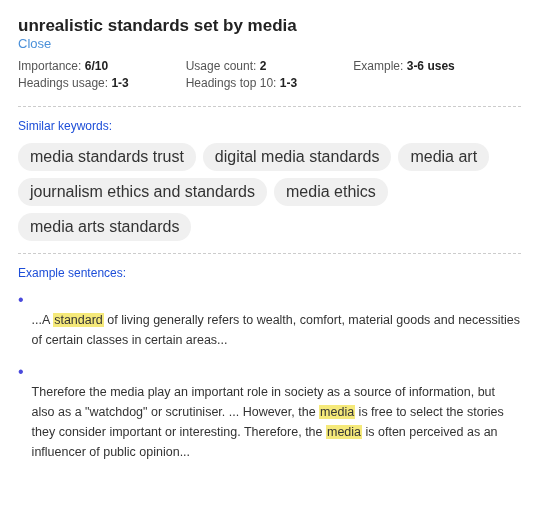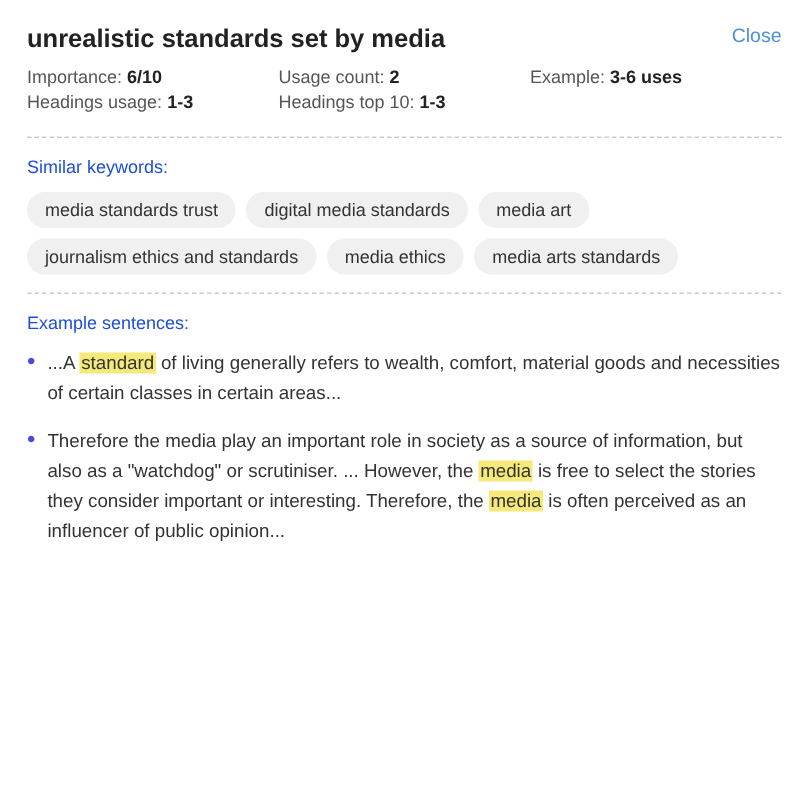--- a/index.html
+++ b/index.html
@@ -16,20 +16,21 @@
       background: #fff;
       padding: 16px 18px;
       position: relative;
     }
 
     .header {
       display: flex;
       justify-content: space-between;
       align-items: flex-start;
       margin-bottom: 8px;
+      flex-direction: column;
     }
 
     .title {
       font-size: 17px;
       font-weight: bold;
       color: #222;
       max-width: 400px;
     }
 
     .close-link {
@@ -73,21 +74,21 @@
       display: flex;
       flex-wrap: wrap;
       gap: 7px;
       margin-bottom: 4px;
     }
 
     .tag {
       background: #f0f0f0;
       border-radius: 14px;
       padding: 5px 12px;
-      font-size: 12px;
+      font-size: 16px;
       color: #333;
       white-space: nowrap;
     }
 
     .examples-section {
       margin-top: 4px;
     }
 
     .sentence-list {
       list-style: none;
@@ -105,20 +106,21 @@
       color: #4a4adc;
       font-size: 16px;
       flex-shrink: 0;
       margin-top: 1px;
     }
 
     .sentence-text {
       font-size: 12.5px;
       color: #333;
       line-height: 1.6;
+      margin-top: 20px;
     }
 
     .highlight {
       background: #f5e97a;
       padding: 0 1px;
     }
   </style>
 </head>
 <body>
 

